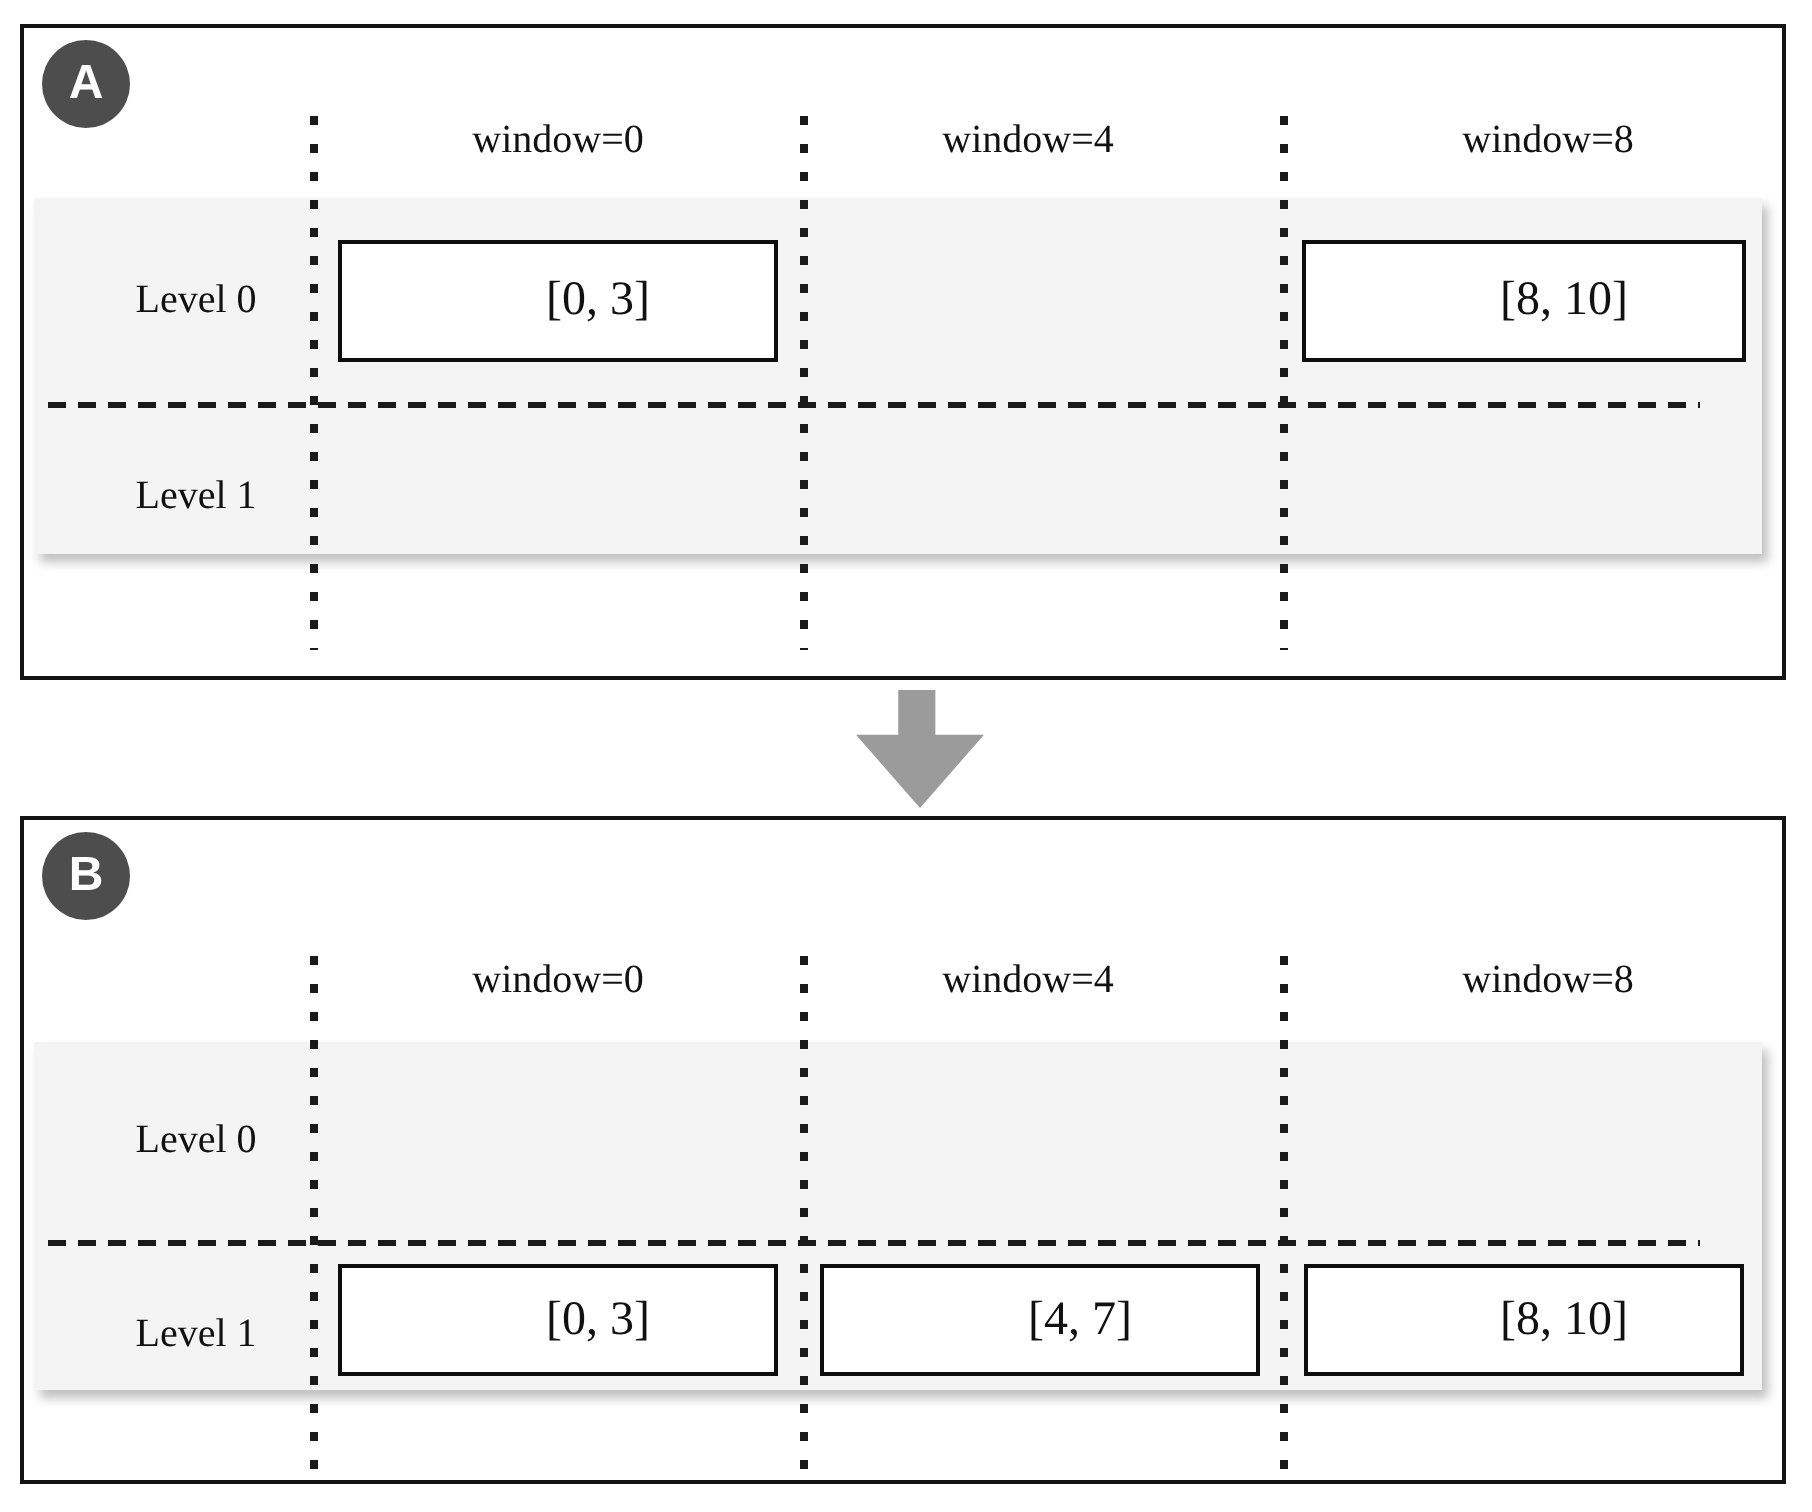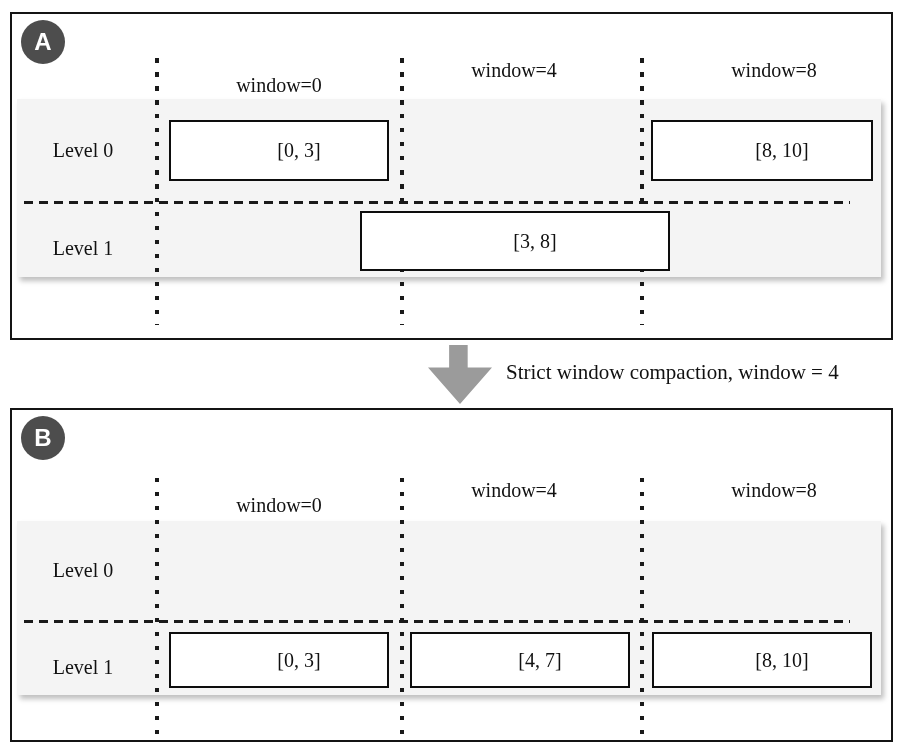--- a/index.html
+++ b/index.html
@@ -18,38 +18,38 @@
     position:absolute;left:9px;top:6px;width:44px;height:44px;border-radius:50%;
     background:var(--badge);display:flex;align-items:center;justify-content:center;
     font-family:"Liberation Sans","DejaVu Sans",sans-serif;font-weight:bold;
     font-size:24px;color:#fff;z-index:4;
   }
   .col-label{
     position:absolute;width:200px;height:28px;line-height:28px;text-align:center;
     font-size:20px;z-index:2;
   }
   .row-label{
-    position:absolute;left:5px;width:132px;height:28px;line-height:28px;
+    position:absolute;left:20px;width:132px;height:28px;line-height:28px;
     text-align:center;font-size:20px;z-index:2;
   }
   .vline{
     position:absolute;width:4px;z-index:1;
     background-image:repeating-linear-gradient(to bottom,var(--line) 0 4.5px,transparent 4.5px 14px);
   }
   .band{
     position:absolute;left:5px;width:864px;background:var(--band);
     box-shadow:3px 4px 5px rgba(0,0,0,0.25);z-index:0;
   }
   .hdash{
     position:absolute;left:12px;width:826px;height:2.5px;z-index:2;
     background-image:repeating-linear-gradient(to right,var(--line) 0 9px,transparent 9px 15px);
   }
   .sst{
     position:absolute;box-sizing:border-box;border:2.5px solid #0d0d0d;background:#fff;
-    display:flex;align-items:center;justify-content:center;font-size:20px;z-index:3;padding-left:40px;
+    display:flex;align-items:center;justify-content:center;font-size:24px;z-index:3;padding-left:40px;
   }
   
   .panel-a .vline{top:44px;height:267px;}
   .panel-a .col-label{top:42px;}
   .panel-a .band{top:85px;height:178px;}
   .panel-a .hdash{top:187px;}
   .panel-a .row-0{top:122px;}
   .panel-a .row-1{top:220px;}
   .panel-a .sst-a1{left:157px;top:106px;width:220px;height:61px;}
   .panel-a .sst-a2{left:639px;top:106px;width:222px;height:61px;}
@@ -60,21 +60,21 @@
   .panel-b .band{top:111px;height:174px;}
   .panel-b .hdash{top:210px;}
   .panel-b .row-0{top:146px;}
   .panel-b .row-1{top:243px;}
   .panel-b .sst-b1{left:157px;top:222px;width:220px;height:56px;}
   .panel-b .sst-b2{left:398px;top:222px;width:220px;height:56px;}
   .panel-b .sst-b3{left:640px;top:222px;width:220px;height:56px;}
   .vline.v1{left:143px;}
   .vline.v2{left:388px;}
   .vline.v3{left:628px;}
-  .col-label.c1{left:167px;margin-top:15px;}
+  .col-label.c1{left:167px;}
   .col-label.c2{left:402px;}
   .col-label.c3{left:662px;}
   
   .down-arrow{
     position:absolute;left:428px;top:345px;width:64px;height:59px;background:var(--arrow);
     clip-path:polygon(33% 0,62% 0,62% 38%,100% 38%,50% 100%,0 38%,33% 38%);
   }
   .transition-caption{
     position:absolute;left:506px;top:358px;height:28px;line-height:28px;font-size:21px;
   }
@@ -98,25 +98,23 @@
     <div class="vline v3"></div>
 
     <div class="band"></div>
     <div class="hdash"></div>
 
     <div class="row-label row-0">Level 0</div>
     <div class="row-label row-1">Level 1</div>
 
     <div class="sst sst-a1">[0, 3]</div>
     <div class="sst sst-a2">[8, 10]</div>
-    <div class="sst sst-a3">[3, 8]</div>
   </section>
 
   <div class="down-arrow"></div>
-  <div class="transition-caption">Strict window compaction, window = 4</div>
 
   <section class="panel panel-b">
     <div class="badge">
       <span>B</span>
     </div>
 
     <div class="col-label c1">window=0</div>
     <div class="col-label c2">window=4</div>
     <div class="col-label c3">window=8</div>
 

